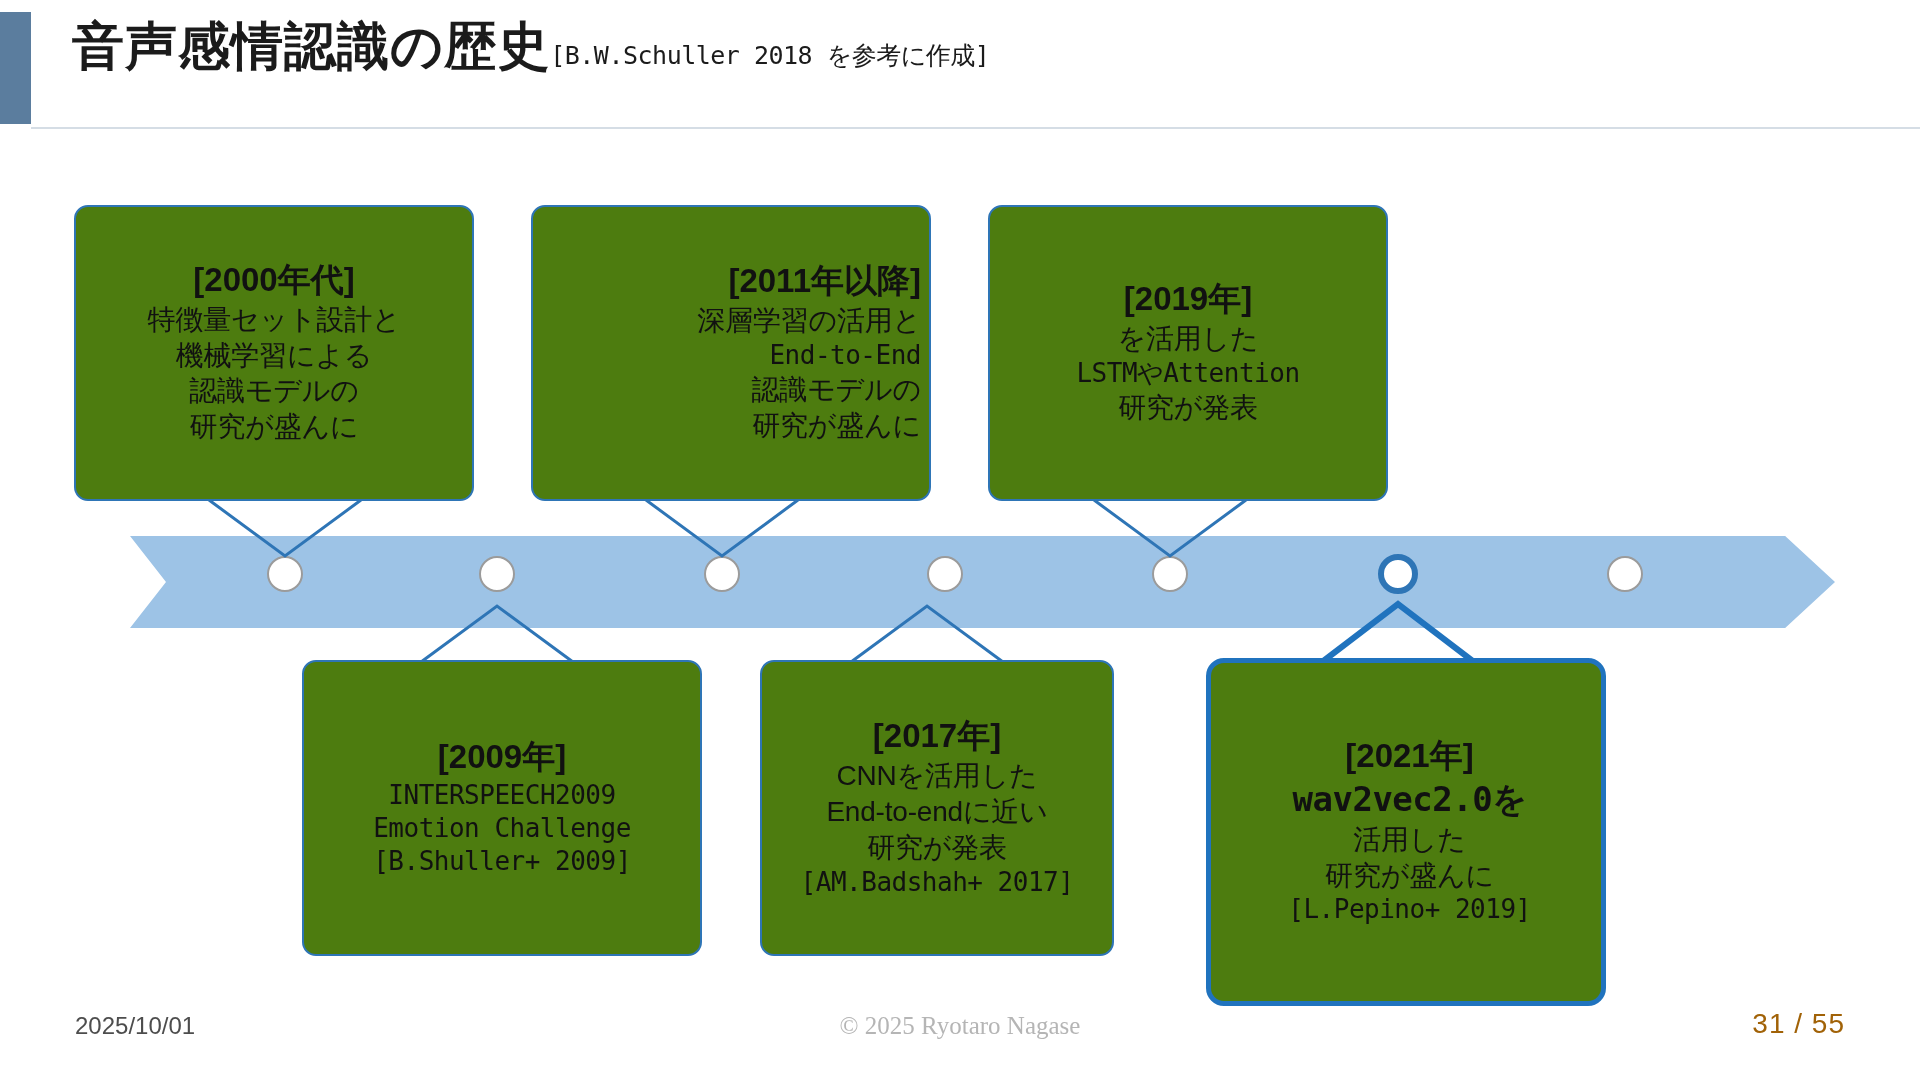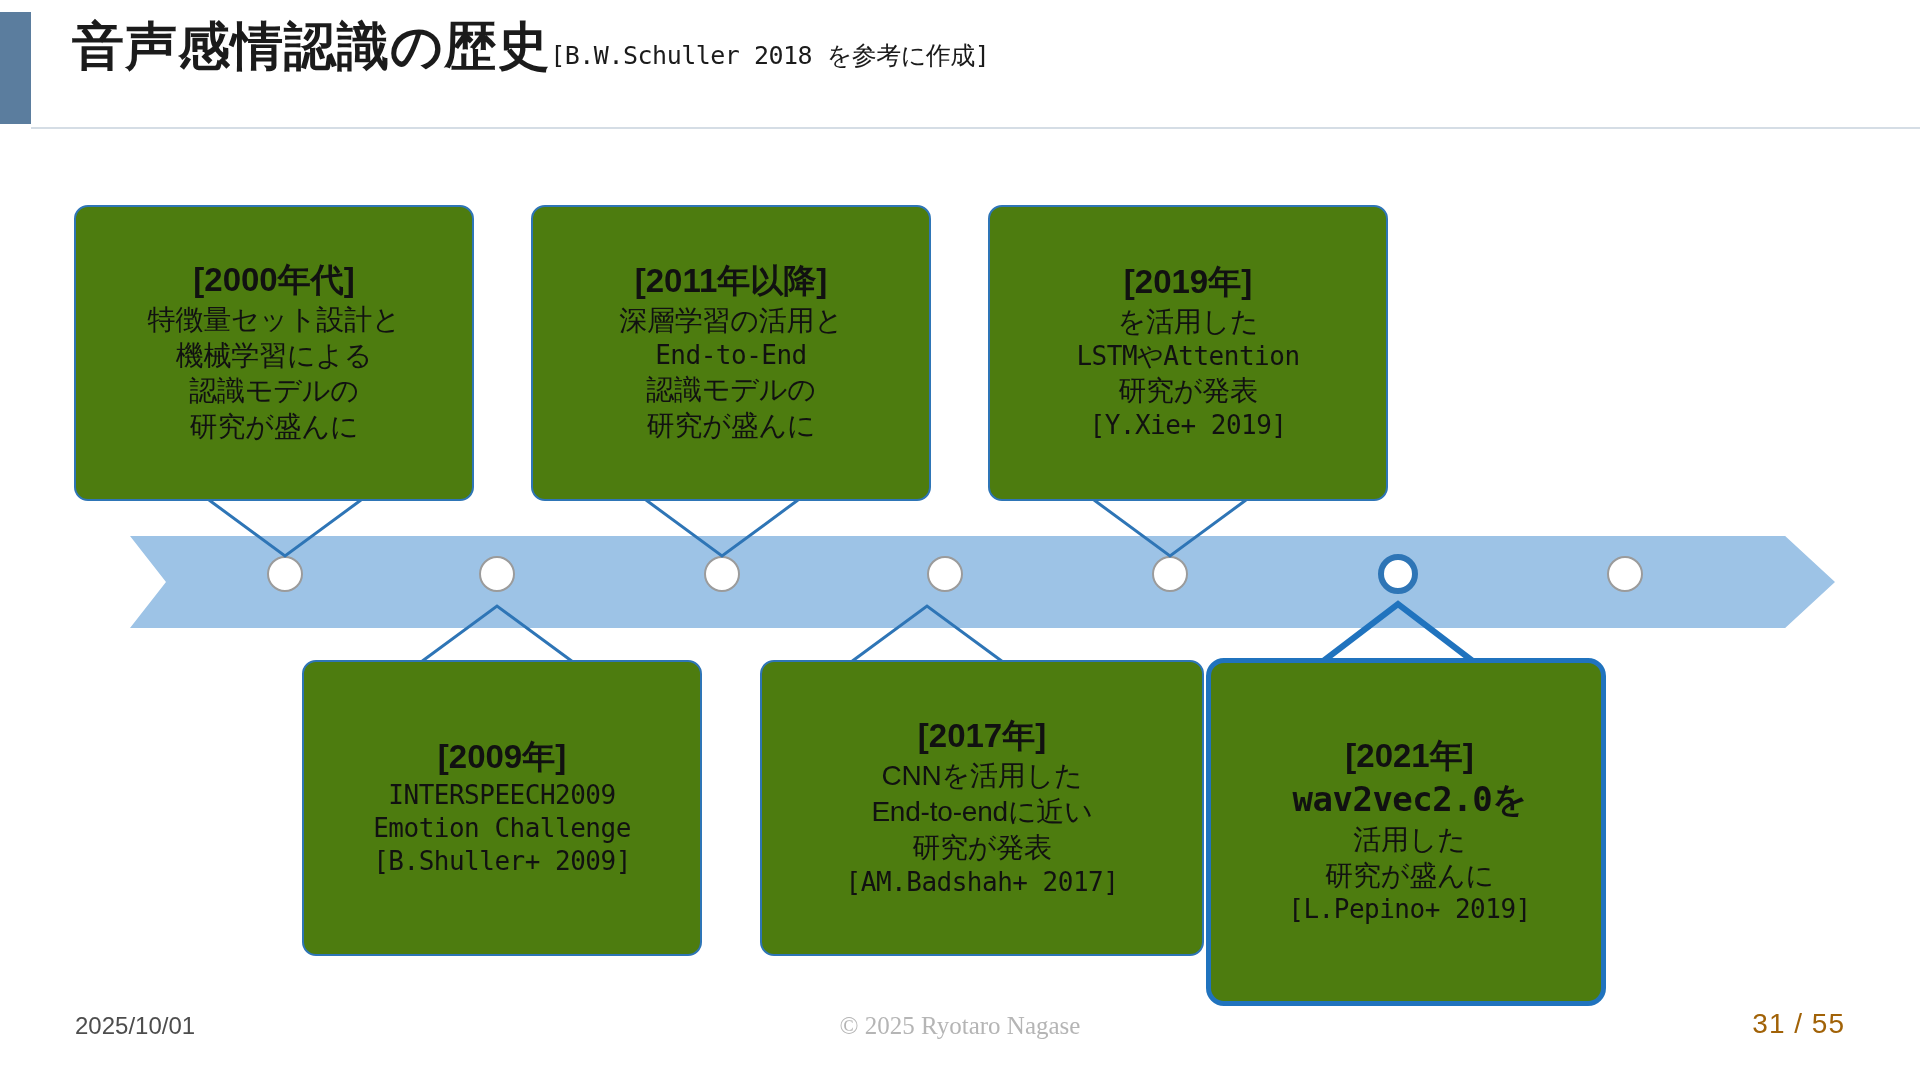--- a/index.html
+++ b/index.html
@@ -147,44 +147,43 @@
   </svg>
 
   <div class="callout" style="left:74px;top:205px;width:400px;height:296px;">
     <div class="c-title">[2000年代]</div>
     <div class="c-line">特徴量セット設計と</div>
     <div class="c-line">機械学習による</div>
     <div class="c-line">認識モデルの</div>
     <div class="c-line">研究が盛んに</div>
   </div>
 
-  <div class="callout" style="left:531px;top:205px;width:400px;height:296px;">
+  <div class="callout" style="left:531px;top:205px;width:400px;height:296px;text-align:right;">
     <div class="c-title">[2011年以降]</div>
     <div class="c-line">深層学習の活用と</div>
     <div class="c-line mono">End-to-End</div>
     <div class="c-line">認識モデルの</div>
     <div class="c-line">研究が盛んに</div>
   </div>
 
   <div class="callout" style="left:988px;top:205px;width:400px;height:296px;">
     <div class="c-title">[2019年]</div>
     <div class="c-line">を活用した</div>
     <div class="c-line mono">LSTMやAttention</div>
     <div class="c-line">研究が発表</div>
-    <div class="c-line mono">[Y.Xie+ 2019]</div>
   </div>
 
   <div class="callout" style="left:302px;top:660px;width:400px;height:296px;">
     <div class="c-title">[2009年]</div>
     <div class="c-line mono">INTERSPEECH2009</div>
     <div class="c-line mono">Emotion Challenge</div>
     <div class="c-line mono">[B.Shuller+ 2009]</div>
   </div>
 
-  <div class="callout" style="left:760px;top:660px;width:444px;height:296px;">
+  <div class="callout" style="left:760px;top:660px;width:354px;height:296px;">
     <div class="c-title">[2017年]</div>
     <div class="c-line">CNNを活用した</div>
     <div class="c-line">End-to-endに近い</div>
     <div class="c-line">研究が発表</div>
     <div class="c-line mono">[AM.Badshah+ 2017]</div>
   </div>
 
   <div class="callout strong" style="left:1206px;top:658px;width:400px;height:348px;padding-left:15px;">
     <div class="c-title">[2021年]</div>
     <div class="c-line mono-b">wav2vec2.0を</div>

